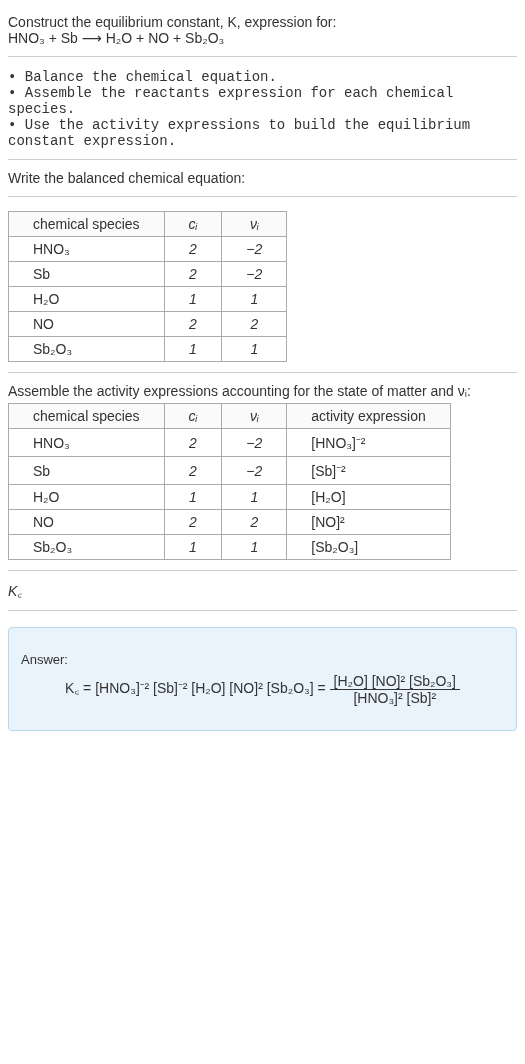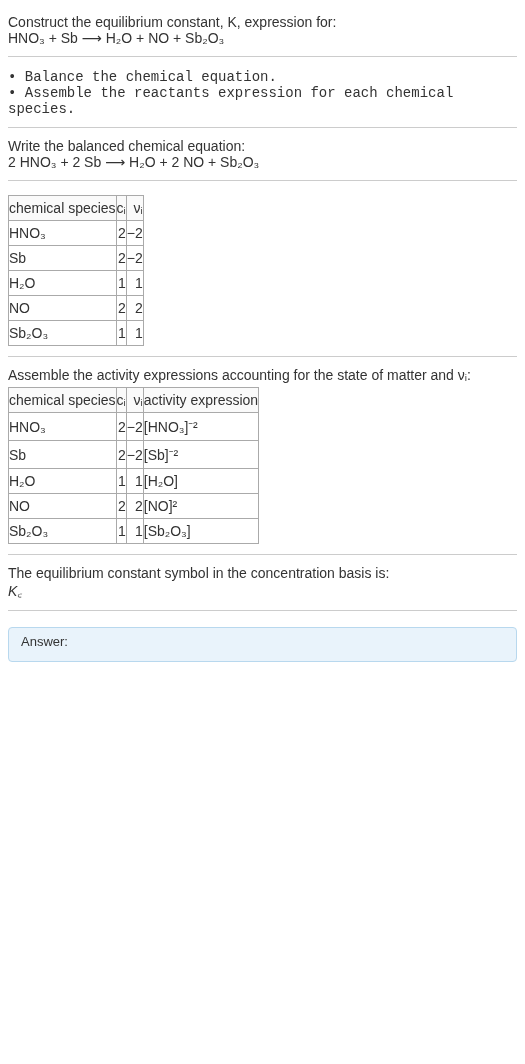--- a/index.html
+++ b/index.html
@@ -19,36 +19,37 @@
     border: none;
     border-top: 1px solid #ccc;
     margin: 4px 0;
   }
   table.data {
     border-collapse: collapse;
     margin-top: 4px;
   }
   table.data th, table.data td {
     border: 1px solid #aaa;
-    padding: 4px 0;
+    padding: 4px 24px;
     text-align: left;
     font-weight: normal;
     white-space: nowrap;
   }
   table.data th {
     background: #fafafa;
   }
   table.data td.center, table.data th.center {
-    text-align: right;
+    text-align: center;
+    font-style: italic;
   }
   .answer-box {
     background: #e9f3fb;
     border: 1px solid #b8d8ee;
     border-radius: 4px;
-    padding: 6px 12px;
+    padding: 24px 12px;
     margin-top: 6px;
   }
   .answer-label {
     font-size: 13px;
     margin-bottom: 6px;
   }
   .frac {
     display: inline-block;
     vertical-align: middle;
     text-align: center;
@@ -79,27 +80,27 @@
 <div class="section">
   <div><span>Construct the equilibrium constant, K, expression for:</span></div>
   <div>HNO₃ + Sb ⟶ H₂O + NO + Sb₂O₃</div>
 </div>
 <hr class="sep">
 
 <div class="section">
   <ul class="plan">
     <li>Balance the chemical equation.</li>
     <li>Assemble the reactants expression for each chemical species.</li>
+    <li>Use the activity expressions to build the equilibrium constant expression.</li>
   </ul>
 </div>
 <hr class="sep">
 
 <div class="section">
   <div>Write the balanced chemical equation:</div>
-  <div>2 HNO₃ + 2 Sb ⟶ H₂O + 2 NO + Sb₂O₃</div>
 </div>
 <hr class="sep">
 
 <div class="section">
   <table class="data">
     <tbody>
         <tr>
       <th>chemical species</th>
       <th class="center">cᵢ</th>
       <th class="center">νᵢ</th>
@@ -173,23 +174,29 @@
       <td class="center">1</td>
       <td class="center">1</td>
       <td>[Sb₂O₃]</td>
     </tr>
   </tbody>
     </table>
 </div>
 <hr class="sep">
 
 <div class="section">
-  <div>The equilibrium constant symbol in the concentration basis is:</div>
   <div style="font-style:italic;">K꜀</div>
 </div>
 <hr class="sep">
 
 <div class="section">
 
   <div class="answer-box">
     <div class="answer-label">Answer:</div>
+    <div style="text-align:center;">
+      <span class="nowrap">K꜀ = [HNO₃]⁻² [Sb]⁻² [H₂O] [NO]² [Sb₂O₃] =</span>
+      <span class="frac">
+        <span class="num">[H₂O] [NO]² [Sb₂O₃]</span>
+        <span class="den">[HNO₃]² [Sb]²</span>
+      </span>
+    </div>
   </div>
 </div>
 
 </body></html>

